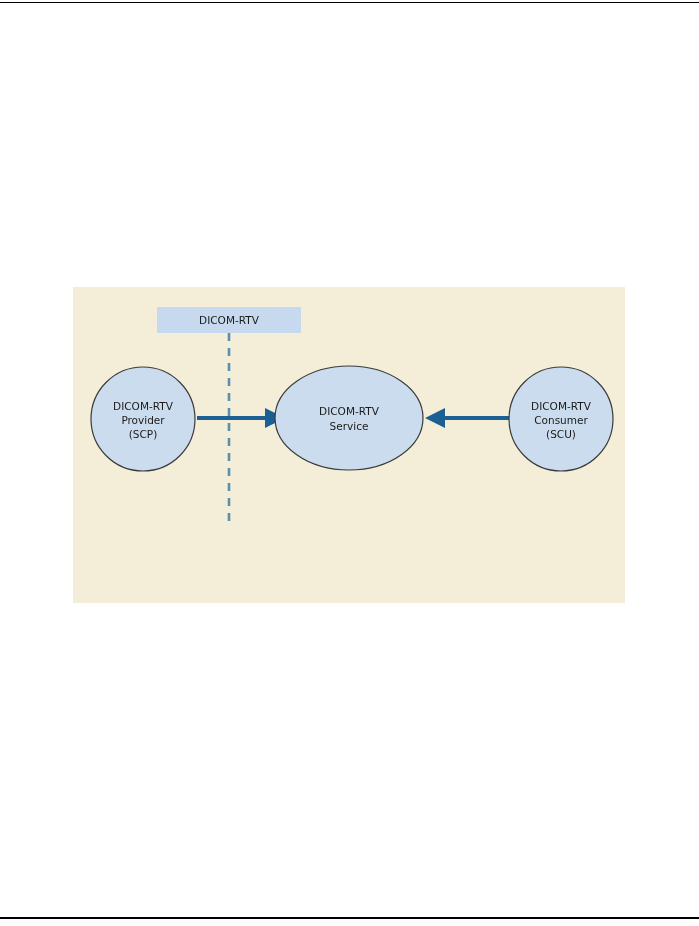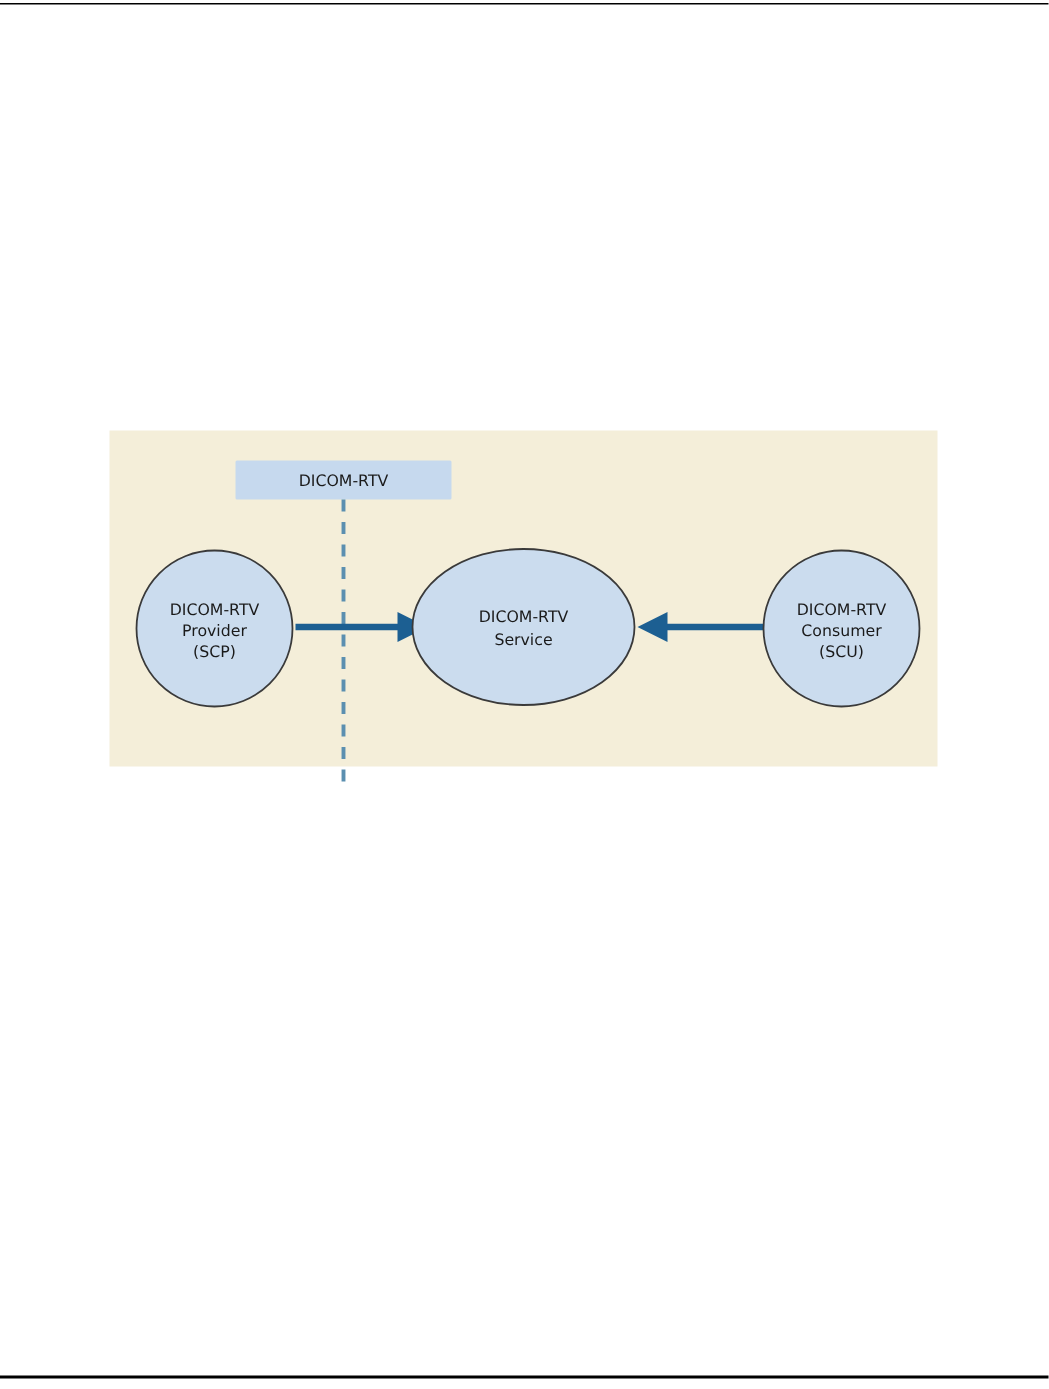--- a/index.html
+++ b/index.html
@@ -25,21 +25,21 @@
   }
   .page-rule.top { top: 2px; }
   .page-rule.bottom { top: 917px; height: 2px; }
 
   
   #figure-panel {
     position: absolute;
     left: 73px;
     top: 287px;
     width: 552px;
-    height: 224px;
+    height: 316px;
     background: #f4eed9;
   }
 
   
   #figure-svg {
     position: absolute;
     left: 0;
     top: 0;
     width: 552px;
     height: 260px;

